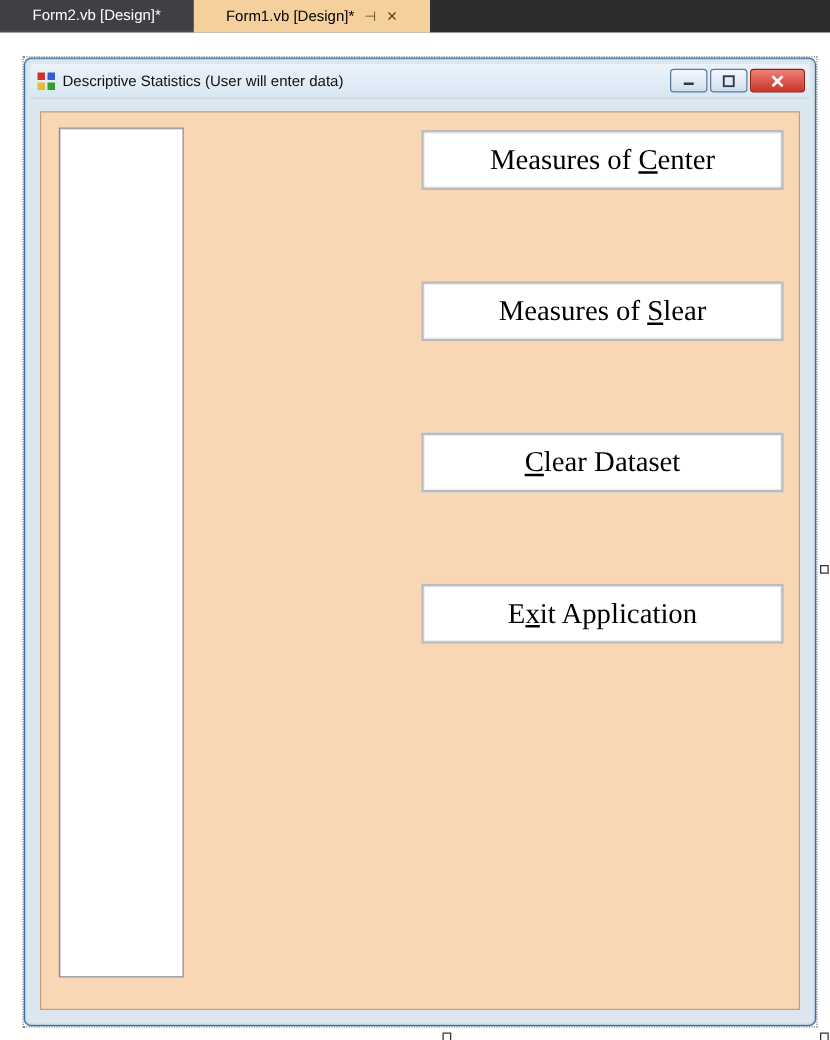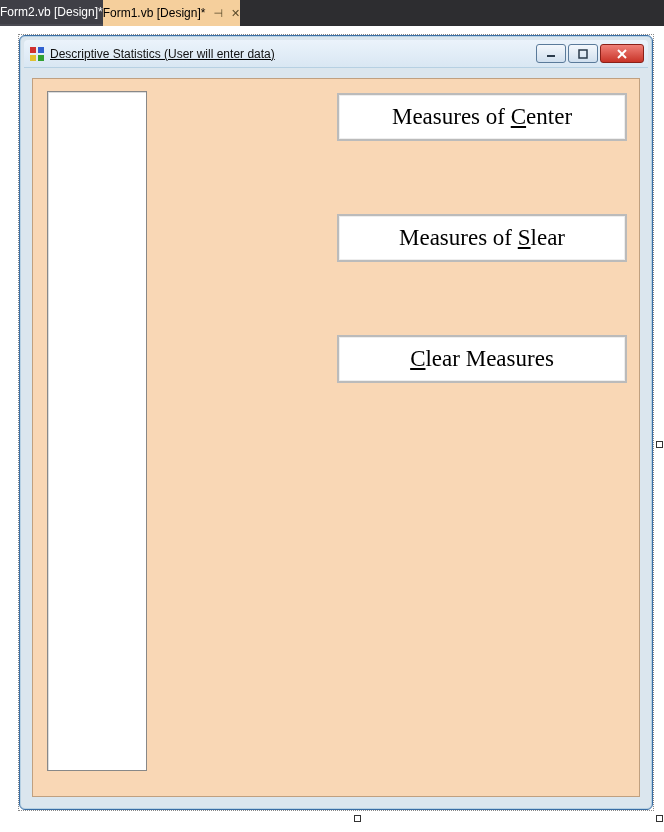--- a/index.html
+++ b/index.html
@@ -12,21 +12,21 @@
     }
     .tab-bar {
       display: flex;
       height: 26px;
       background: #2d2d30;
       align-items: stretch;
     }
     .tab {
       display: flex;
       align-items: center;
-      padding: 0 0;
+      padding: 0 26px;
       font-size: 12px;
       color: #f0f0f0;
       cursor: pointer;
       gap: 8px;
     }
     .tab.inactive {
       background: #3f3f46;
       color: #ffffff;
       border-bottom: 2px solid #4a4a52;
     }
@@ -40,25 +40,24 @@
     }
     .designer-area {
       position: relative;
       background: #ffffff;
       width: 664px;
       height: 806px;
     }
     .form-outer {
       position: absolute;
       left: 18px;
-      top: 8px;
+      top: 19px;
       width: 636px;
       border: 1px dotted #888;
       padding: 0;
-      text-decoration: underline;
     }
     .winform {
       width: 634px;
       height: 775px;
       background: #dbe6ee;
       border: 1px solid #3a6ea5;
       border-radius: 6px;
       padding: 4px;
       box-shadow: inset 0 0 0 1px #b6d0e2;
       position: relative;
@@ -194,21 +193,24 @@
         <div class="listbox"></div>
 
         <div class="btn-col">
           <div class="vb-button">
             <span><span>Measures of </span><u>C</u><span>enter</span></span>
           </div>
           <div class="vb-button">
             <span><span>Measures of </span><u>S</u><span>lear</span></span>
           </div>
           <div class="vb-button">
-            <span><u>C</u><span>lear Measures</span></span>
+            <span><u>C</u><span>lear Dataset</span></span>
+          </div>
+          <div class="vb-button">
+            <span><span>E</span><u>x</u><span>it Application</span></span>
           </div>
         </div>
       </div>
     </div>
     <div class="selection-handle sh-right"></div>
     <div class="selection-handle sh-bottom"></div>
     <div class="selection-handle sh-corner"></div>
   </div>
 </div>
 

